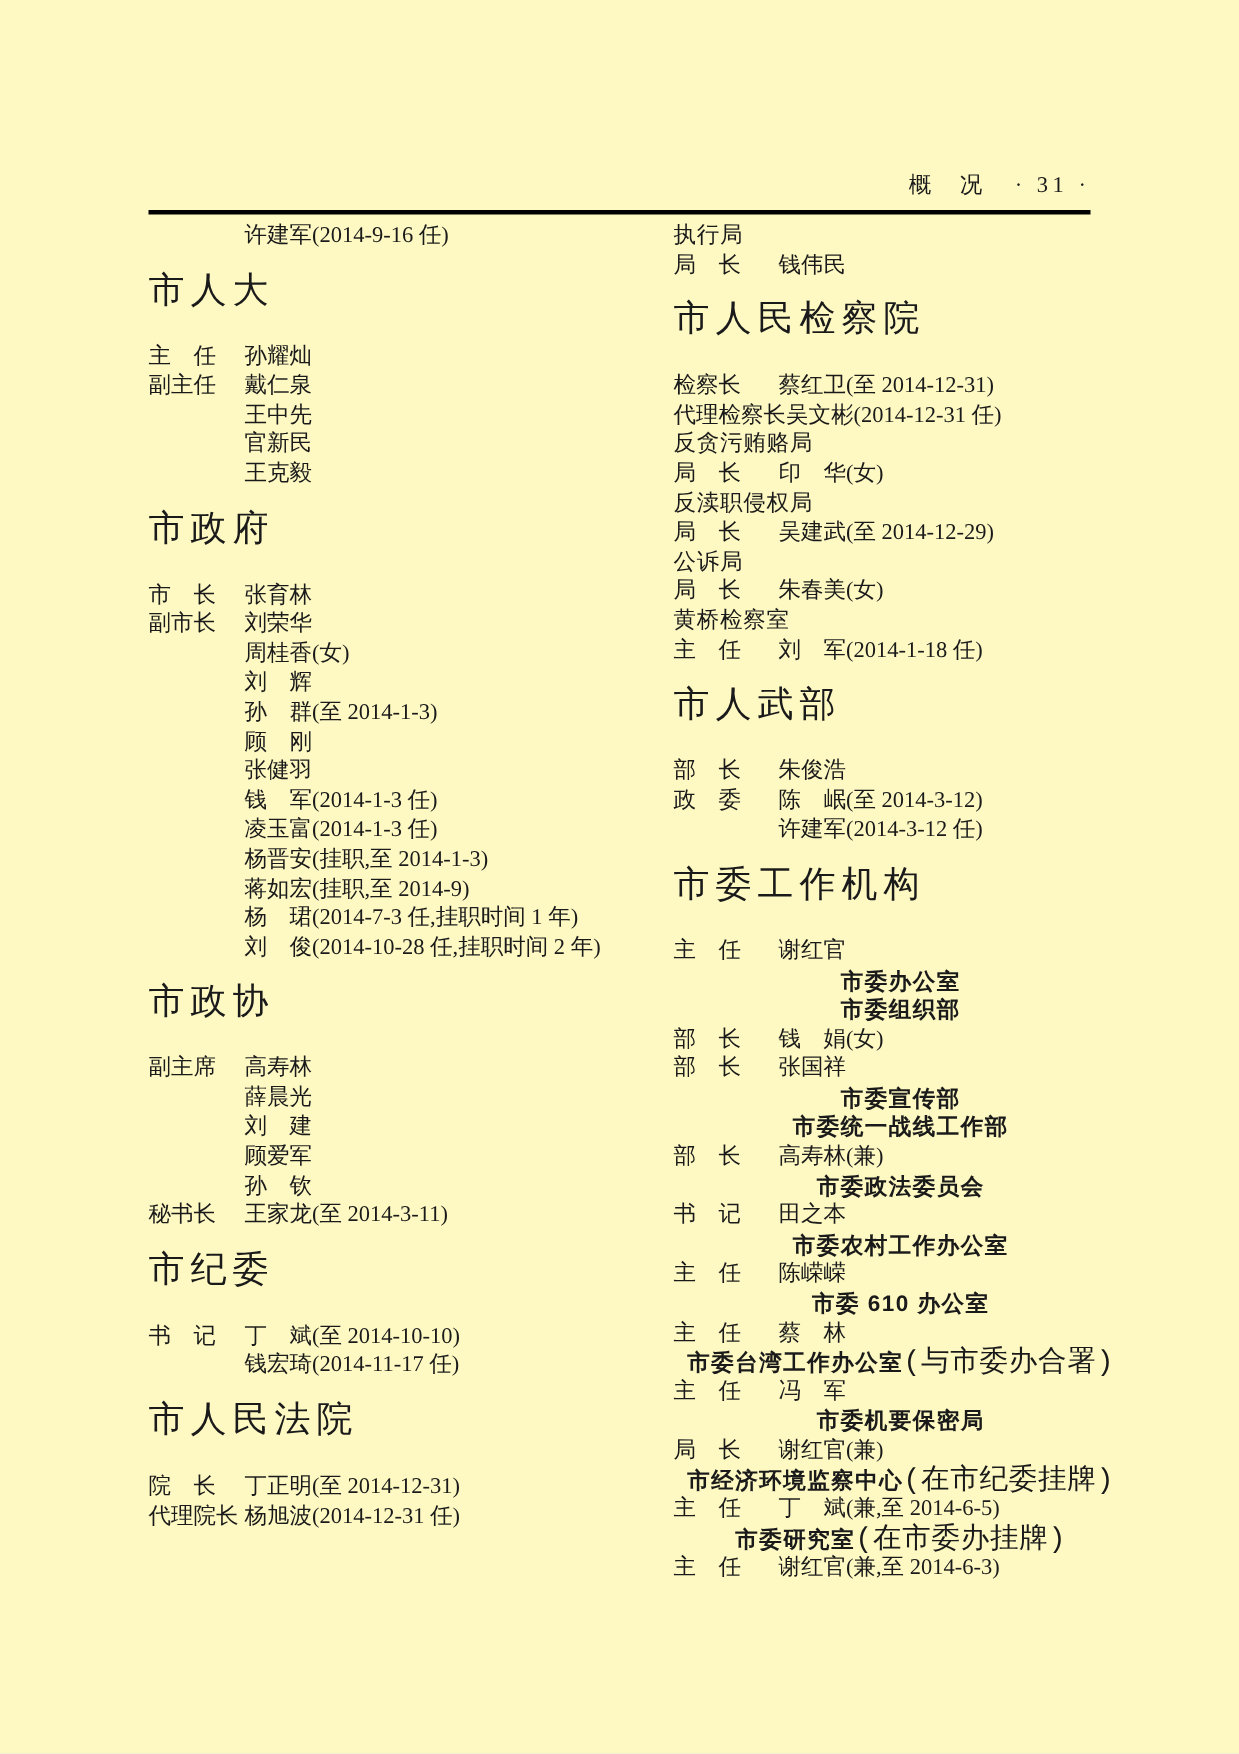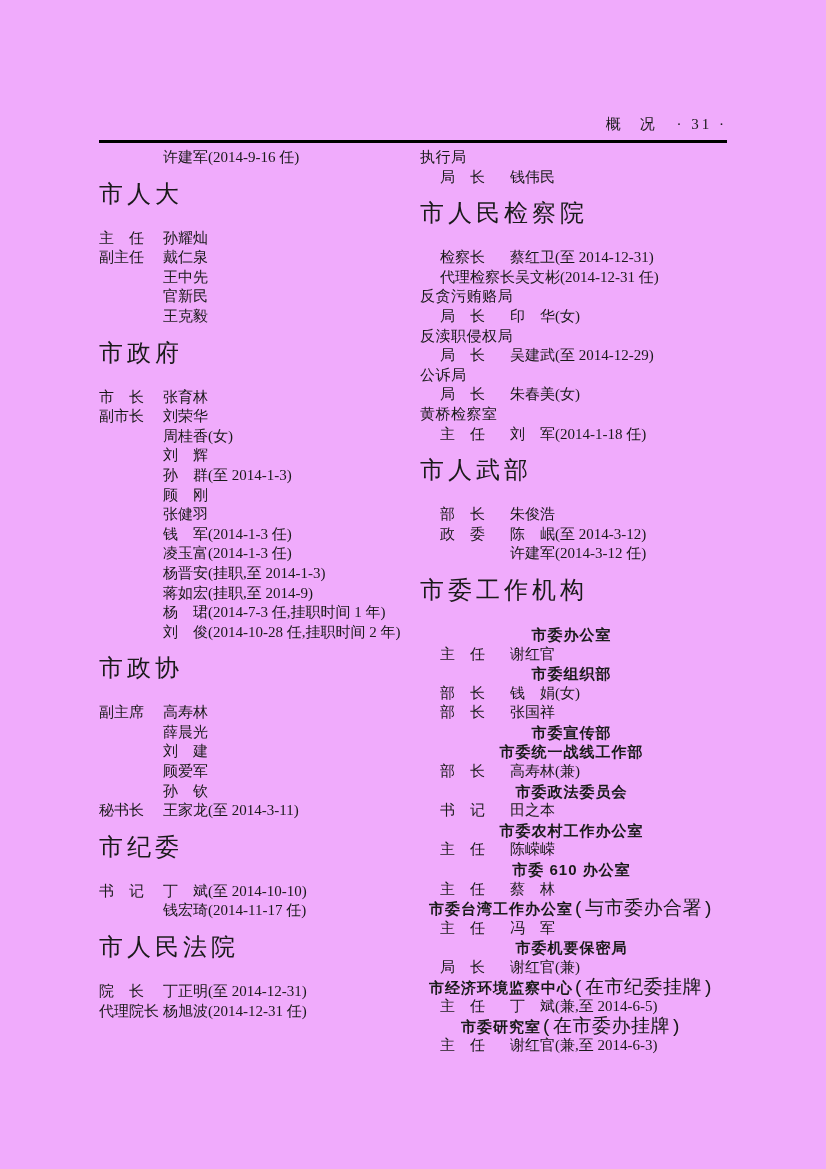--- a/index.html
+++ b/index.html
@@ -1,21 +1,21 @@
 <!DOCTYPE html>
 <html><head>
 <meta charset="utf-8">
 <style>
   * { margin: 0; padding: 0; box-sizing: border-box; }
   html, body { background: #e8e8e8; }
   .page {
     position: relative;
     width: 826px;
     height: 1169px;
-    background: #f0abfc;
+    background: #fef9c3;
     color: #1a1a1a;
     font-family: "Liberation Serif", "DejaVu Serif", serif;
     overflow: hidden;
   }
   .page-header {
     position: absolute;
     top: 112px;
     left: 99px;
     width: 628px;
     height: 24px;
@@ -29,32 +29,32 @@
   .header-rule {
     position: absolute;
     top: 140px;
     left: 99px;
     width: 628px;
     height: 3px;
     background: #000;
   }
   .column { position: absolute; top: 148px; }
   .col-left  { left: 99px;  width: 292px; }
-  .col-right { left: 420px; width: 303px; }
+  .col-right { left: 449px; width: 303px; }
   .row {
     height: 19.6px;
     line-height: 19.6px;
     font-size: 15px;
     white-space: nowrap;
   }
   .role {
     display: inline-block;
     min-width: 64px;
   }
-  .col-right .role { min-width: 70px; margin-left: 20px; }
+  .col-right .role { min-width: 70px; }
   .section-heading {
     height: 26px;
     line-height: 26px;
     margin: 13px 0 22px 0;
     font-size: 24px;
     letter-spacing: 4px;
     white-space: nowrap;
   }
   .sub-heading {
     height: 19.6px;
@@ -131,22 +131,22 @@
       <div class="row entry"><span class="role">局　长</span><span class="name">吴建武(至 2014-12-29)</span></div>
       <div class="row org">公诉局</div>
       <div class="row entry"><span class="role">局　长</span><span class="name">朱春美(女)</span></div>
       <div class="row org">黄桥检察室</div>
       <div class="row entry"><span class="role">主　任</span><span class="name">刘　军(2014-1-18 任)</span></div>
       <div class="section-heading">市人武部</div>
       <div class="row entry"><span class="role">部　长</span><span class="name">朱俊浩</span></div>
       <div class="row entry"><span class="role">政　委</span><span class="name">陈　岷(至 2014-3-12)</span></div>
       <div class="row entry"><span class="role"></span><span class="name">许建军(2014-3-12 任)</span></div>
       <div class="section-heading">市委工作机构</div>
+      <div class="row entry"><span class="role">主　任</span><span class="name">谢红官</span></div>
       <div class="row sub-heading"><span>市委办公室</span></div>
-      <div class="row entry"><span class="role">主　任</span><span class="name">谢红官</span></div>
       <div class="row sub-heading"><span>市委组织部</span></div>
       <div class="row entry"><span class="role">部　长</span><span class="name">钱　娟(女)</span></div>
       <div class="row entry"><span class="role">部　长</span><span class="name">张国祥</span></div>
       <div class="row sub-heading"><span>市委宣传部</span></div>
       <div class="row sub-heading"><span>市委统一战线工作部</span></div>
       <div class="row entry"><span class="role">部　长</span><span class="name">高寿林(兼)</span></div>
       <div class="row sub-heading"><span>市委政法委员会</span></div>
       <div class="row entry"><span class="role">书　记</span><span class="name">田之本</span></div>
       <div class="row sub-heading"><span>市委农村工作办公室</span></div>
       <div class="row entry"><span class="role">主　任</span><span class="name">陈嵘嵘</span></div>

